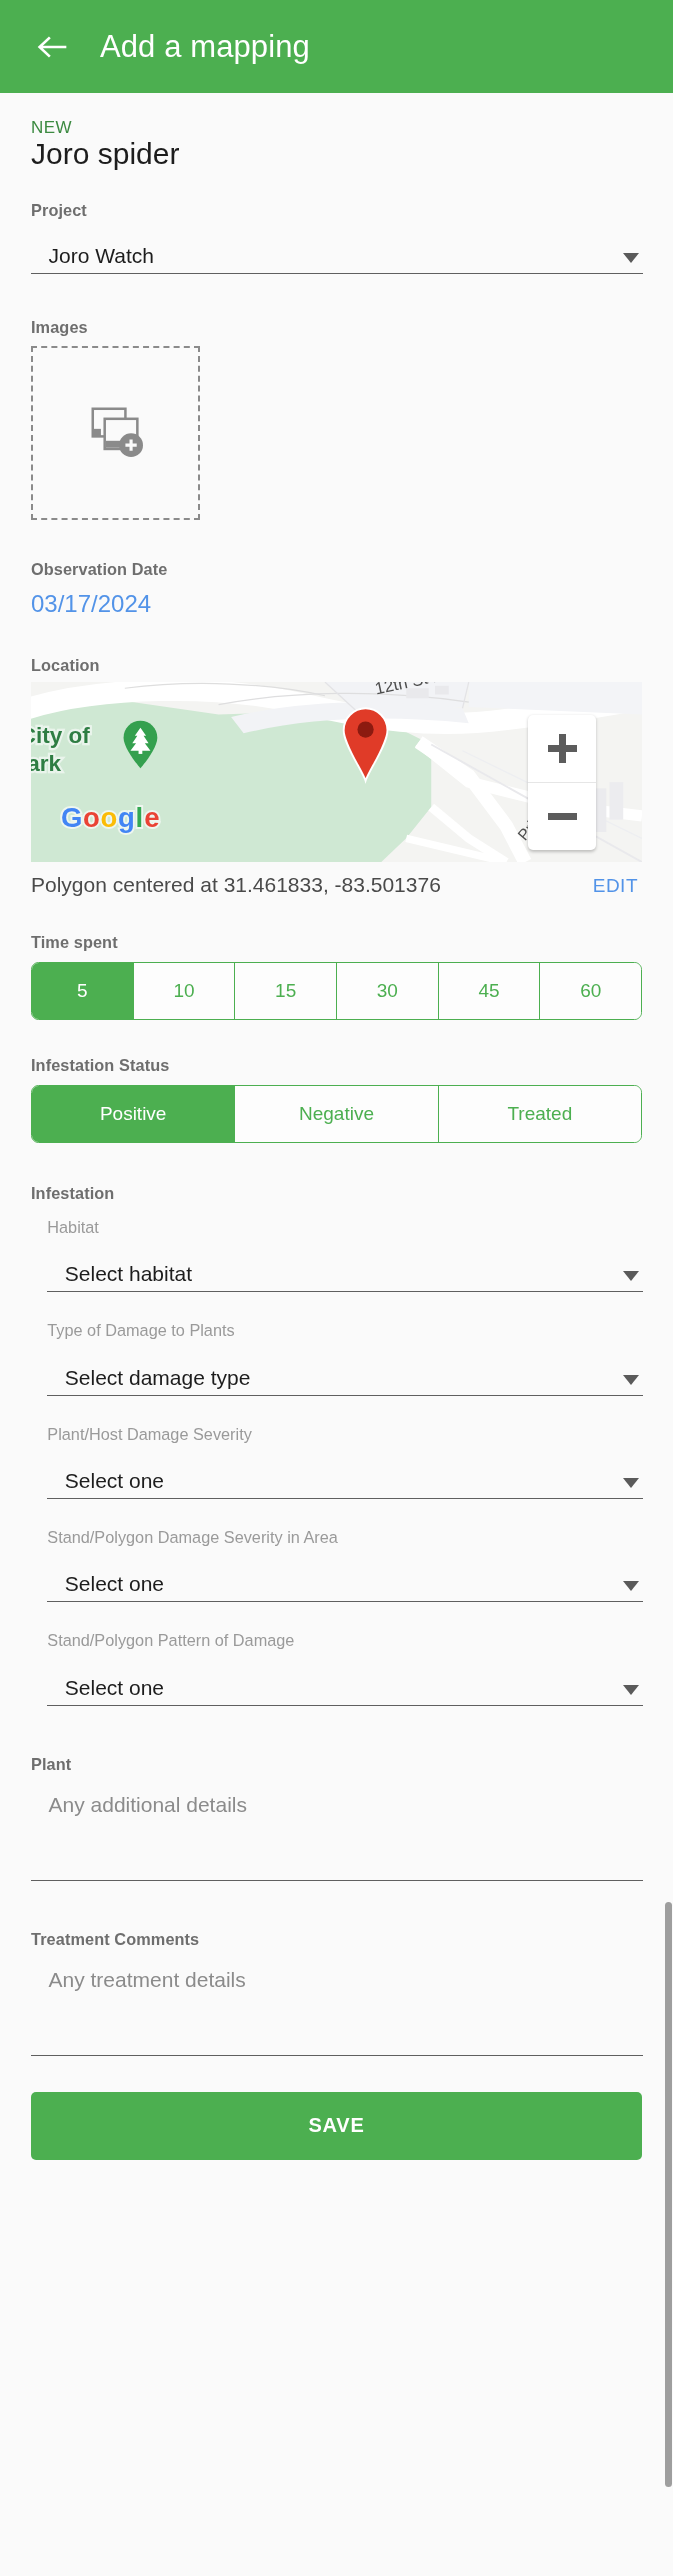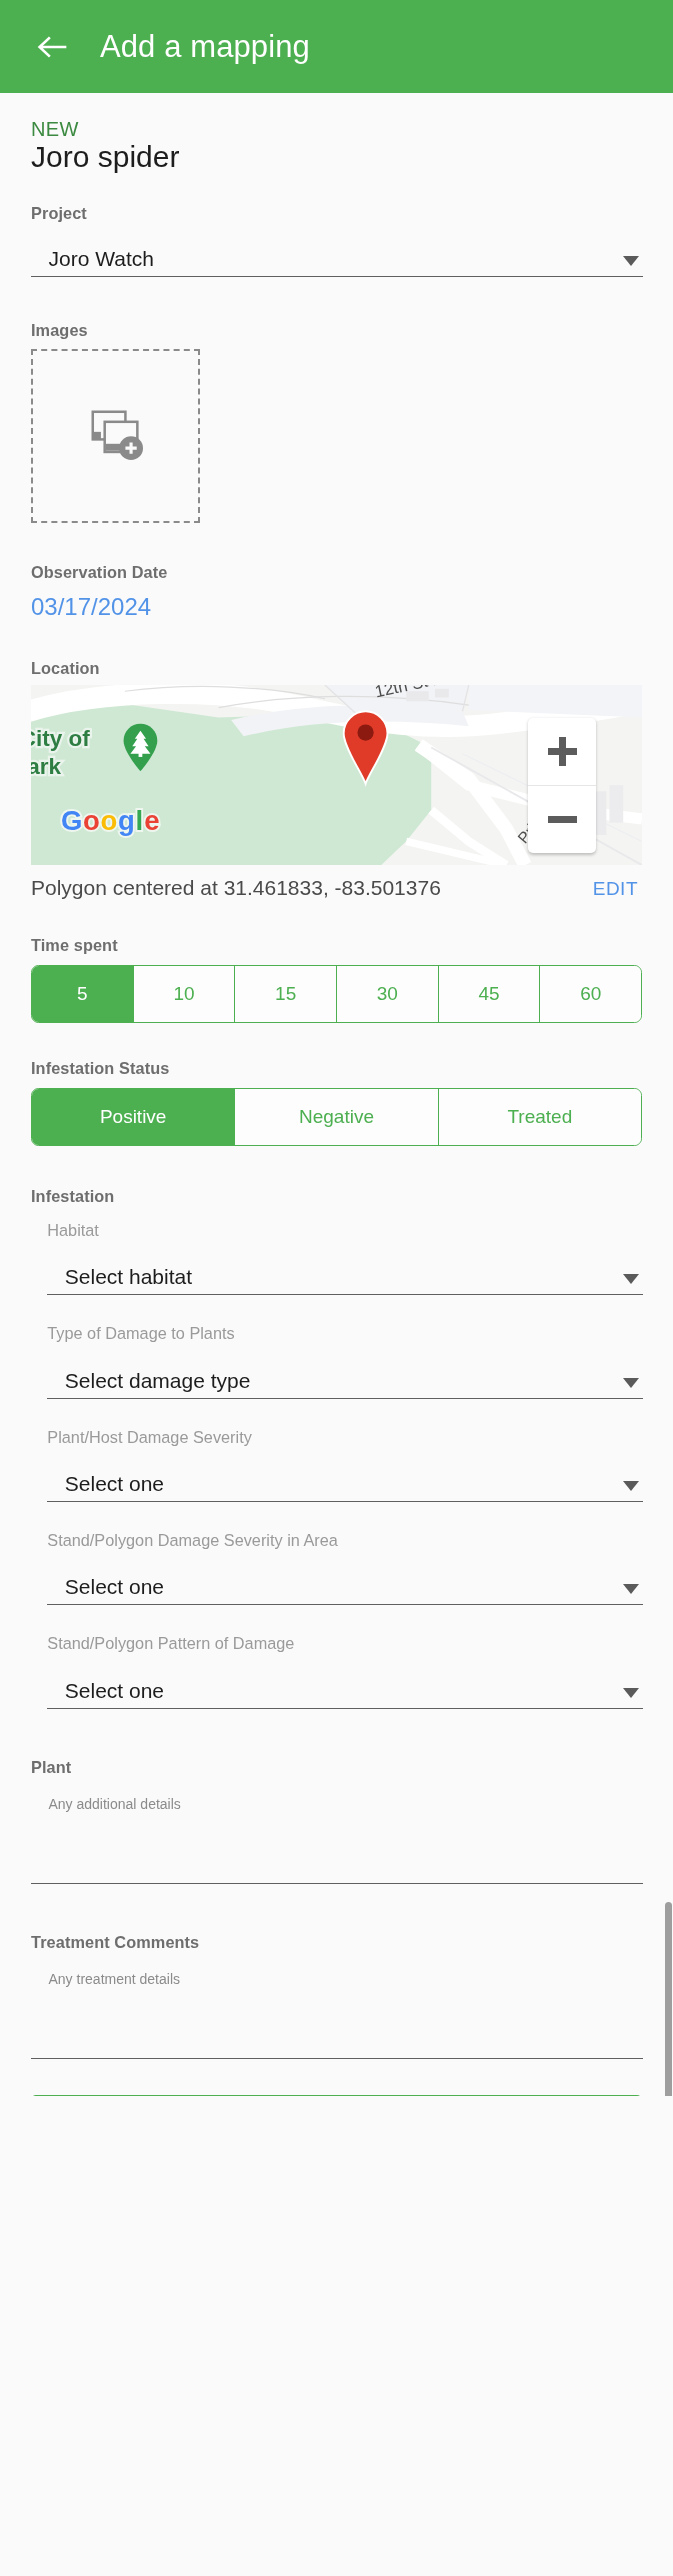--- a/index.html
+++ b/index.html
@@ -6,21 +6,21 @@
   html, body {
     width: 674px;
     height: 2576px;
     background: #fafafa;
     font-family: "Liberation Sans", sans-serif;
     -webkit-font-smoothing: antialiased;
   }
   .phone {
     position: relative;
     width: 674px;
-    height: 2096px;
+    height: 2576px;
     background: #fafafa;
     overflow: hidden;
   }
 
   
   .appbar {
     height: 93px;
     background: #4caf50;
     display: flex;
     align-items: center;
@@ -47,21 +47,21 @@
   
   .content {
     position: relative;
     padding: 0 31px;
   }
 
   
   .new-badge {
     margin-top: 25px;
     color: #3c8a41;
-    font-size: 20px;
+    font-size: 17px;
     font-weight: 500;
     letter-spacing: 0.4px;
   }
   .species-common {
     color: #1d1d1d;
     font-size: 30px;
     font-weight: 400;
     line-height: 1.08;
   }
   .species-scientific {
@@ -245,21 +245,21 @@
 
   
   .notes-block { margin-top: 49px; }
   .ta {
     margin-top: 19px;
     border-bottom: 1.6px solid #5f5f5f;
     min-height: 88px;
     padding: 0 3.8px 0 17.5px;
     cursor: text;
   }
-  .ta-placeholder { color: #8b8b8b; font-size: 14px; }
+  .ta-placeholder { color: #8b8b8b; font-size: 21px; }
 
   
   .save-btn {
     margin: 36px 0 0 0;
     width: 611px;
     height: 68px;
     background: #4caf50;
     border-radius: 5px;
     display: flex;
     align-items: center;

